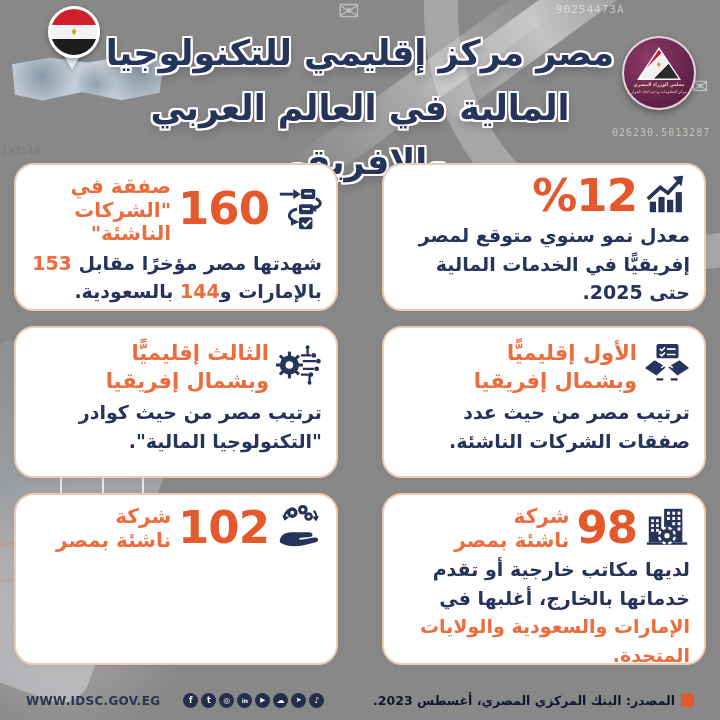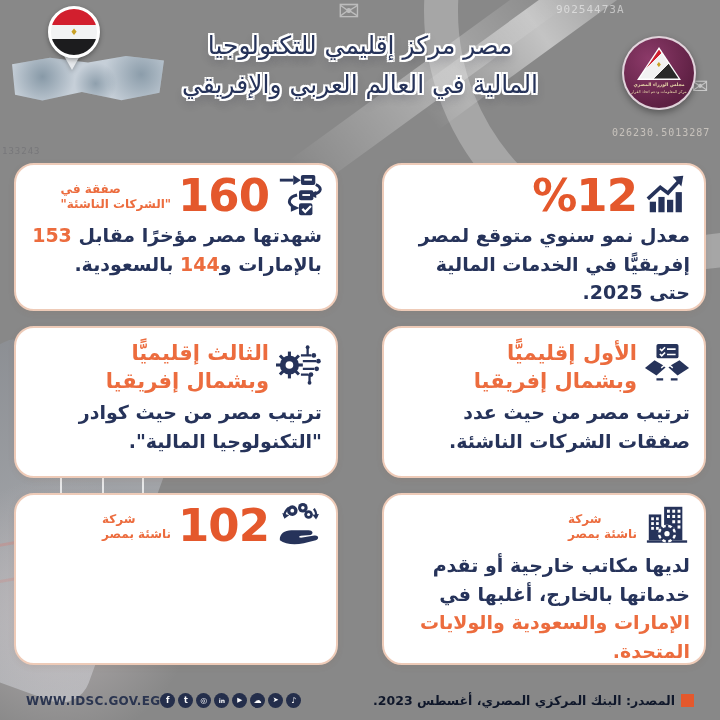--- a/index.html
+++ b/index.html
@@ -48,21 +48,21 @@
     box-shadow:0 3px 5px rgba(0,0,0,.18);}
   .pin{position:absolute;left:38px;top:2px;width:46px;height:46px;border-radius:50%;
     border:3px solid #fff;box-shadow:0 2px 5px rgba(0,0,0,.35);
     background:linear-gradient(180deg,#d21f2e 0 34%,#f2f3f4 34% 66%,#1c1c1e 66%);
     display:flex;align-items:center;justify-content:center;}
   .pin .eagle{color:#c9a227;font-size:9px;line-height:1;}
   .pin-tail{position:absolute;left:53px;top:50px;width:0;height:0;
     border-left:9px solid transparent;border-right:9px solid transparent;border-top:16px solid #e6e9ec;
     filter:drop-shadow(0 2px 2px rgba(0,0,0,.25));}
   .title{position:absolute;top:26px;right:104px;width:512px;text-align:center;direction:rtl;
-    color:var(--navy);font-weight:normal;font-size:25px;line-height:1.56;
+    color:var(--navy);font-weight:bold;font-size:35px;line-height:1.56;
     text-shadow:-2px -2px 0 #fff,2px -2px 0 #fff,-2px 2px 0 #fff,2px 2px 0 #fff,0 -2px 0 #fff,0 2px 0 #fff,-2px 0 0 #fff,2px 0 0 #fff,0 5px 9px rgba(40,40,60,.35);}
   .logo{position:absolute;right:24px;top:36px;width:70px;height:70px;border-radius:50%;
     background:radial-gradient(circle at 35% 30%,#8c3a69,#5e2043 72%);
     border:2px solid rgba(255,255,255,.8);box-shadow:0 3px 7px rgba(0,0,0,.35);}
   .tri-outer{position:absolute;left:13px;top:9px;width:44px;height:33px;background:#fff;
     clip-path:polygon(50% 0,100% 100%,0 100%);}
   .tri-inner{position:absolute;left:2.5px;top:2.5px;width:39px;height:29px;
     clip-path:polygon(50% 0,100% 100%,0 100%);
     background:linear-gradient(135deg,#cf1f2e 0 36%,#f2f2f2 36% 62%,#2a2a2a 62%);}
   .tri-inner .eagle2{position:absolute;left:50%;top:52%;transform:translate(-50%,-50%);
@@ -71,30 +71,30 @@
   .logo-t2{position:absolute;left:0;right:0;top:51px;text-align:center;color:#e6d6a8;font-size:3.9px;}
   
   .grid{position:absolute;left:14px;right:14px;top:163px;display:grid;direction:rtl;
     grid-template-columns:1fr 1fr;grid-template-rows:148px 152px 172px;column-gap:44px;row-gap:15px;}
   .card{background:#fff;border:2px solid var(--card-border);border-radius:20px;
     padding:5px 14px 8px;box-shadow:0 2px 6px rgba(140,90,60,.10);direction:rtl;}
   .card-head{display:flex;align-items:center;gap:7px;margin-top:2px;}
   .card-icon{width:46px;height:46px;flex:none;color:var(--navy);display:block;}
   .card-icon svg{width:100%;height:100%;display:block;}
   .num{font-size:45px;font-weight:bold;color:var(--accent);line-height:1;letter-spacing:-1px;}
-  .label-stack{display:flex;flex-direction:column;align-items:flex-end;color:var(--accent-soft);
-    font-weight:bold;font-size:12px;line-height:1.18;padding-top:3px;}
+  .label-stack{display:flex;flex-direction:column;align-items:flex-start;color:var(--accent-soft);
+    font-weight:bold;font-size:20px;line-height:1.18;padding-top:3px;}
   .heading-stack{display:flex;flex-direction:column;align-items:flex-start;color:var(--accent-soft);
     font-weight:bold;font-size:21px;line-height:1.32;padding-top:5px;}
   .card-body{margin:3px 0 0;text-align:right;font-size:19px;font-weight:bold;color:var(--navy);line-height:1.5;}
   .card-body .hl{color:var(--accent-soft);}
   
   .footer{position:absolute;left:0;right:0;bottom:12px;display:flex;justify-content:space-between;
     align-items:center;padding:0 26px;}
-  .site{display:flex;align-items:center;gap:0;}
+  .site{display:flex;align-items:center;gap:23px;}
   .site-text{font-size:12px;font-weight:bold;color:#2b3550;letter-spacing:.3px;}
   .social{display:flex;gap:3px;}
   .sicon{width:15px;height:15px;border-radius:50%;background:#242e4b;color:#fff;
     display:flex;align-items:center;justify-content:center;font-size:8px;font-weight:bold;line-height:1;}
   .source{display:flex;align-items:center;gap:6px;direction:rtl;color:#0f172a;font-size:12.5px;font-weight:bold;}
   .source-square{width:13px;height:13px;background:var(--accent);flex:none;}
 </style>
 </head>
 <body>
 
@@ -263,20 +263,21 @@
             <rect x="3" y="40" width="42" height="2.5"></rect>
             <circle cx="24" cy="33" r="9.5" fill="#fff"></circle>
             <rect x="22.7" y="23.5" width="2.6" height="19"></rect>
             <rect x="22.7" y="23.5" width="2.6" height="19" transform="rotate(45 24 33)"></rect>
             <rect x="22.7" y="23.5" width="2.6" height="19" transform="rotate(90 24 33)"></rect>
             <rect x="22.7" y="23.5" width="2.6" height="19" transform="rotate(135 24 33)"></rect>
             <circle cx="24" cy="33" r="7"></circle>
             <circle cx="24" cy="33" r="2.8" fill="#fff"></circle>
           </svg>
         </span>
+        <span class="num">98</span>
         <span class="label-stack">
           <span>شركة</span>
           <span>ناشئة بمصر</span>
         </span>
       </div>
       <p class="card-body"><span>لديها مكاتب خارجية أو تقدم خدماتها بالخارج، أغلبها في </span><span class="hl">الإمارات والسعودية والولايات المتحدة.</span></p>
     </section>
 
     <section class="card">
       <div class="card-head">

